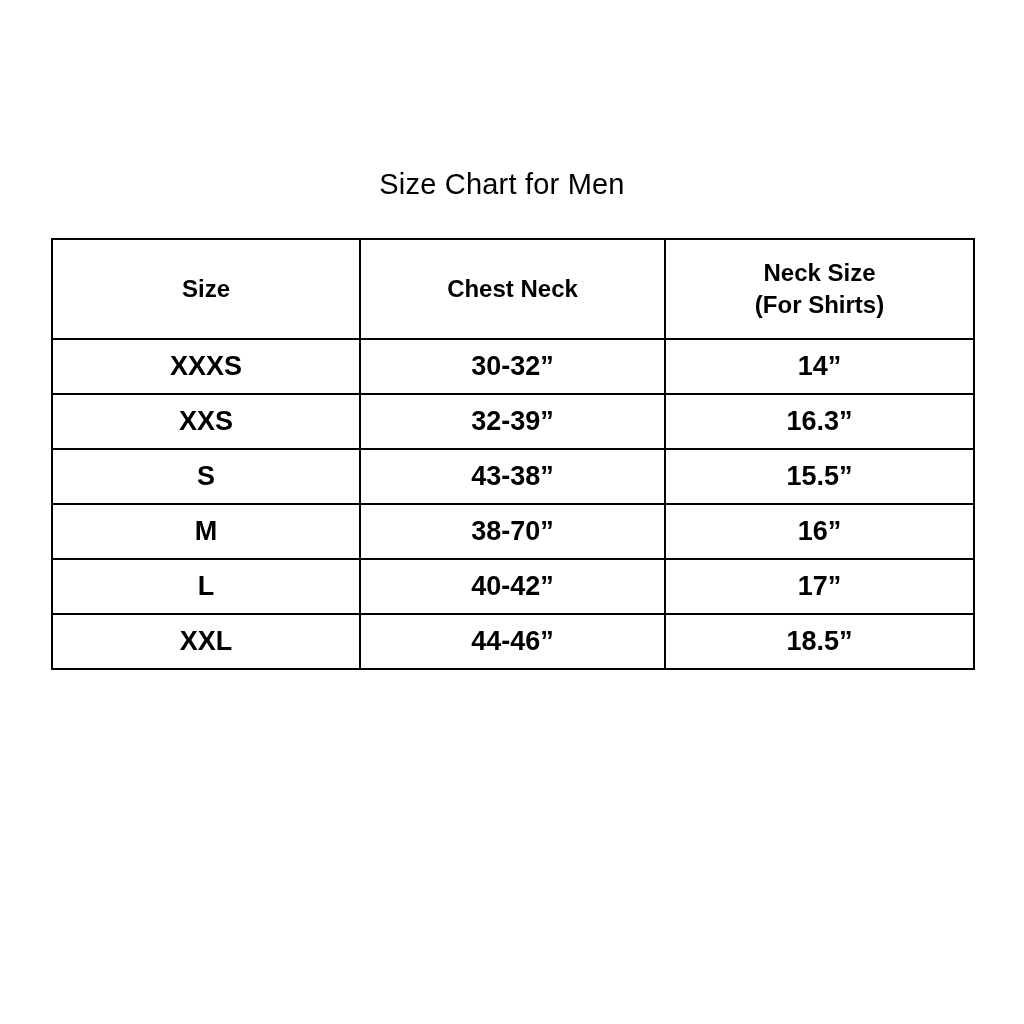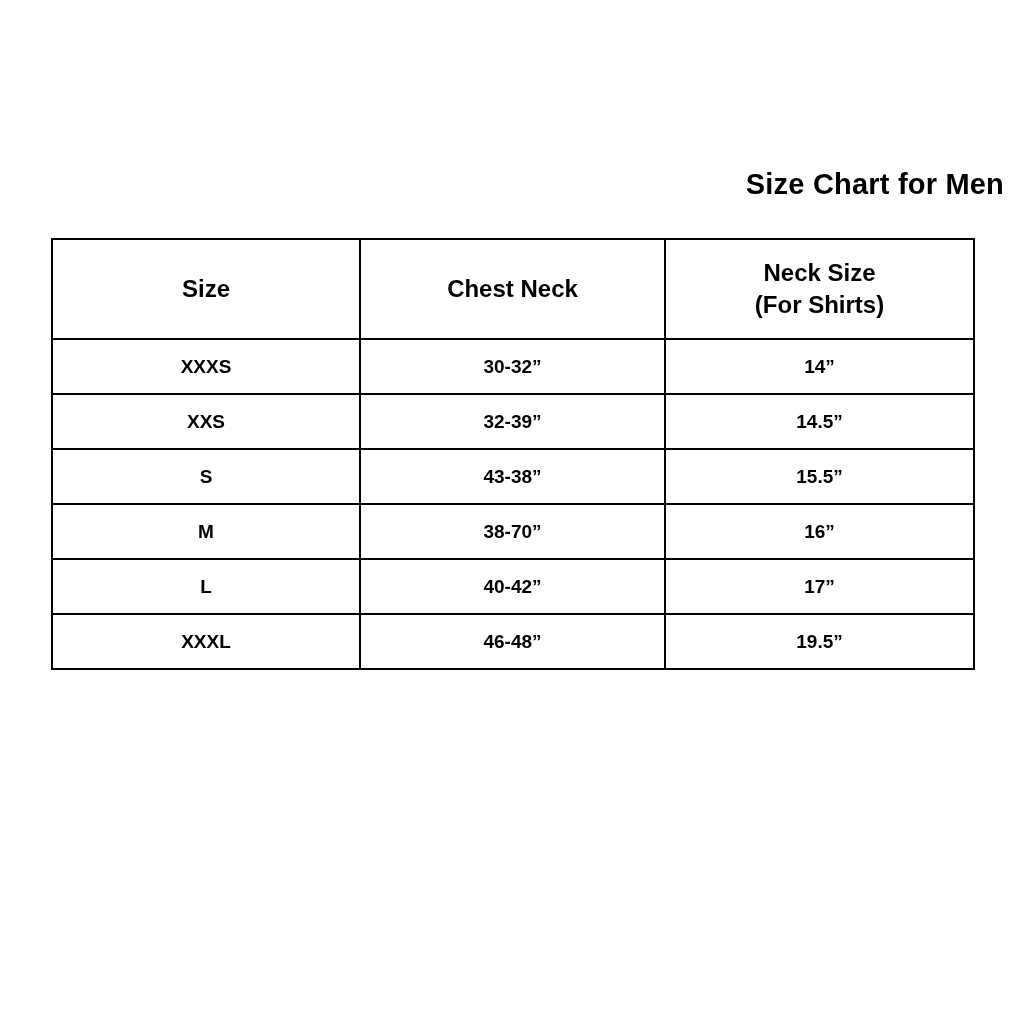--- a/index.html
+++ b/index.html
@@ -20,39 +20,39 @@
     left: 0;
     top: 0;
     width: 1024px;
     height: 1024px;
   }
   .chart-title {
     position: absolute;
     left: 0;
     top: 168px;
     width: 1004px;
-    text-align: right;
+    text-align: center;
     font-size: 29px;
-    font-weight: bold;
+    font-weight: normal;
     letter-spacing: 0.2px;
   }
   .size-table {
     position: absolute;
     left: 51px;
     top: 238px;
     width: 922px;
     border-collapse: collapse;
     table-layout: fixed;
     padding-left: 48px;
   }
   .size-table td, .size-table th {
     border: 2px solid #000000;
     text-align: center;
     font-weight: bold;
-    font-size: 19px;
+    font-size: 27px;
     padding: 0;
     vertical-align: middle;
     line-height: 1.35;
   }
   .size-table thead th {
     height: 98px;
     font-size: 24px;
   }
   .size-table tbody td {
     height: 53px;
@@ -95,38 +95,38 @@
     </thead>
     <tbody>
       <tr>
         <td>XXXS</td>
         <td>30-32”</td>
         <td>14”</td>
       </tr>
       <tr>
         <td>XXS</td>
         <td>32-39”</td>
-        <td>14.5”</td>
+        <td>16.3”</td>
       </tr>
       <tr>
         <td>S</td>
         <td>43-38”</td>
         <td>15.5”</td>
       </tr>
       <tr>
         <td>M</td>
         <td>38-70”</td>
         <td>16”</td>
       </tr>
       <tr>
         <td>L</td>
         <td>40-42”</td>
         <td>17”</td>
       </tr>
       <tr>
-        <td>XXXL</td>
-        <td>46-48”</td>
-        <td>19.5”</td>
+        <td>XXL</td>
+        <td>44-46”</td>
+        <td>18.5”</td>
       </tr>
     </tbody>
   </table>
 
 </div>
 
 </body></html>

